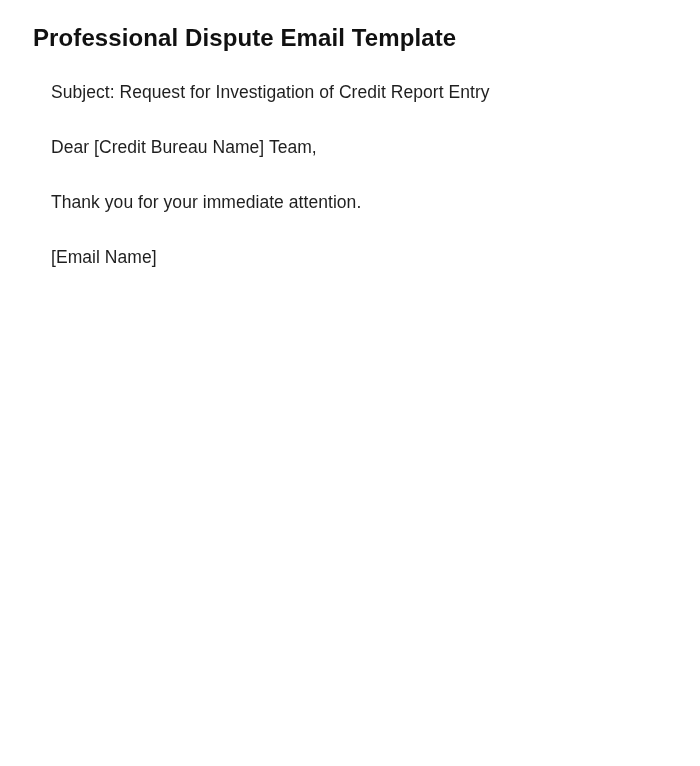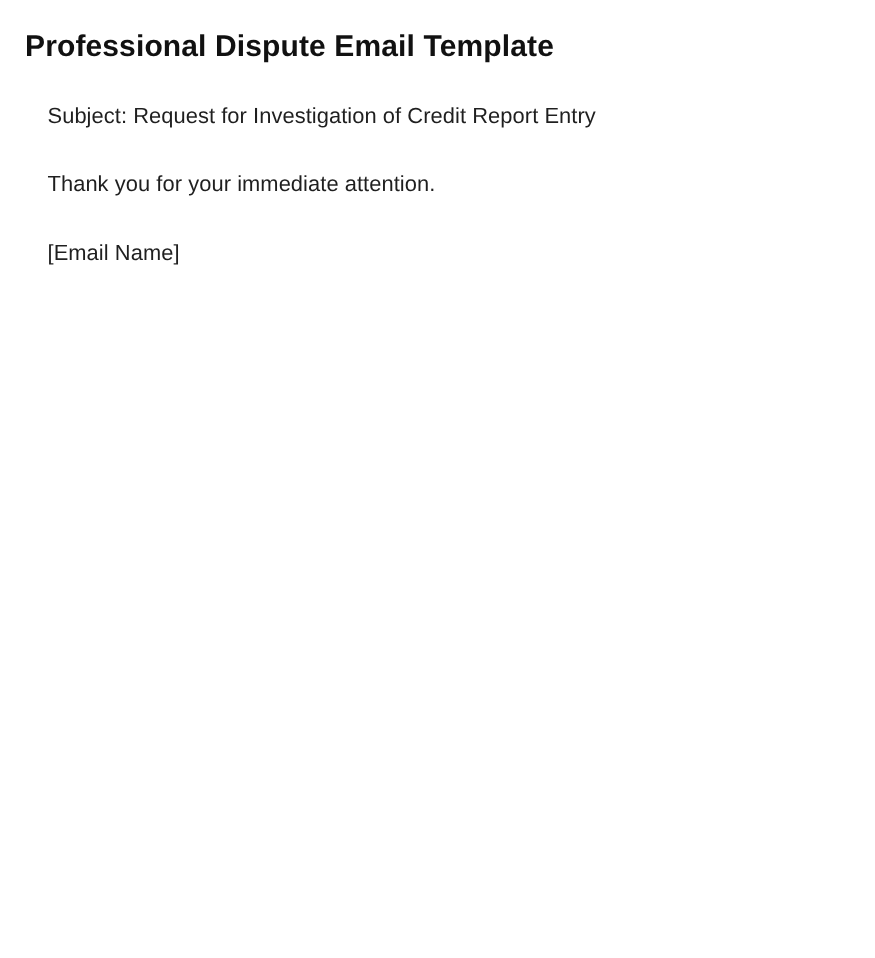--- a/index.html
+++ b/index.html
@@ -11,21 +11,21 @@
     width: 700px;
     height: 766px;
     font-family: "Liberation Sans", sans-serif;
     color: #1f1f1f;
     overflow: hidden;
   }
   .page {
     box-sizing: border-box;
     width: 700px;
     height: 766px;
-    padding: 22px 40px 0 20px;
+    padding: 22px 40px 0 33px;
     background: #ffffff;
   }
   .doc-title {
     font-size: 24px;
     line-height: 31px;
     font-weight: 700;
     margin: 0 0 22px 0;
     color: #111111;
     letter-spacing: 0.1px;
   }
@@ -39,20 +39,21 @@
   }
 </style>
 </head>
 <body>
 
 <div class="page">
   <h1 class="doc-title">Professional Dispute Email Template</h1>
 
   <p class="doc-paragraph">Subject: Request for Investigation of Credit Report Entry</p>
 
+  <p class="doc-paragraph">Dear [Credit Bureau Name] Team,</p>
 
 
 
   <p class="doc-paragraph">Thank you for your immediate attention.</p>
 
 
   <p class="doc-paragraph">[Email Name]</p>
 
 
 </div>

